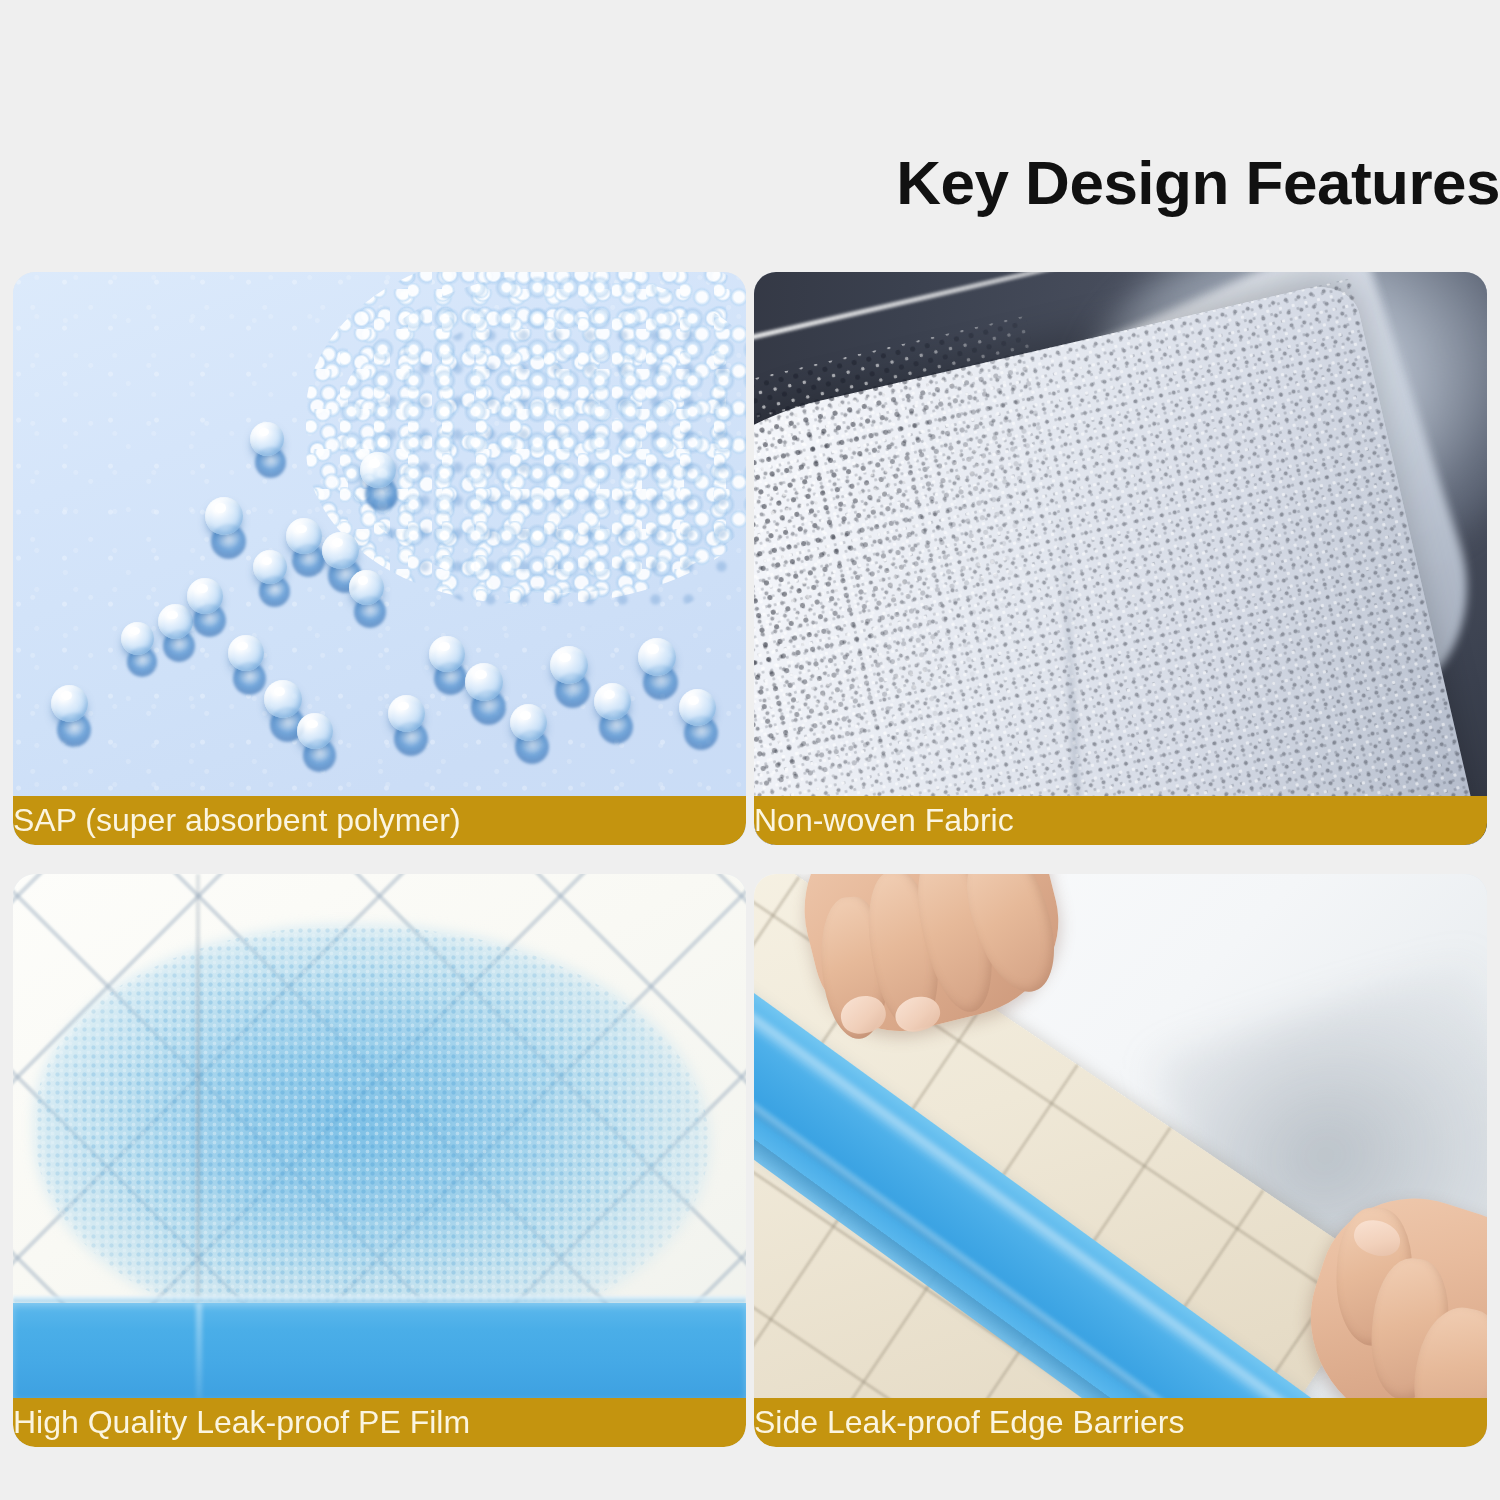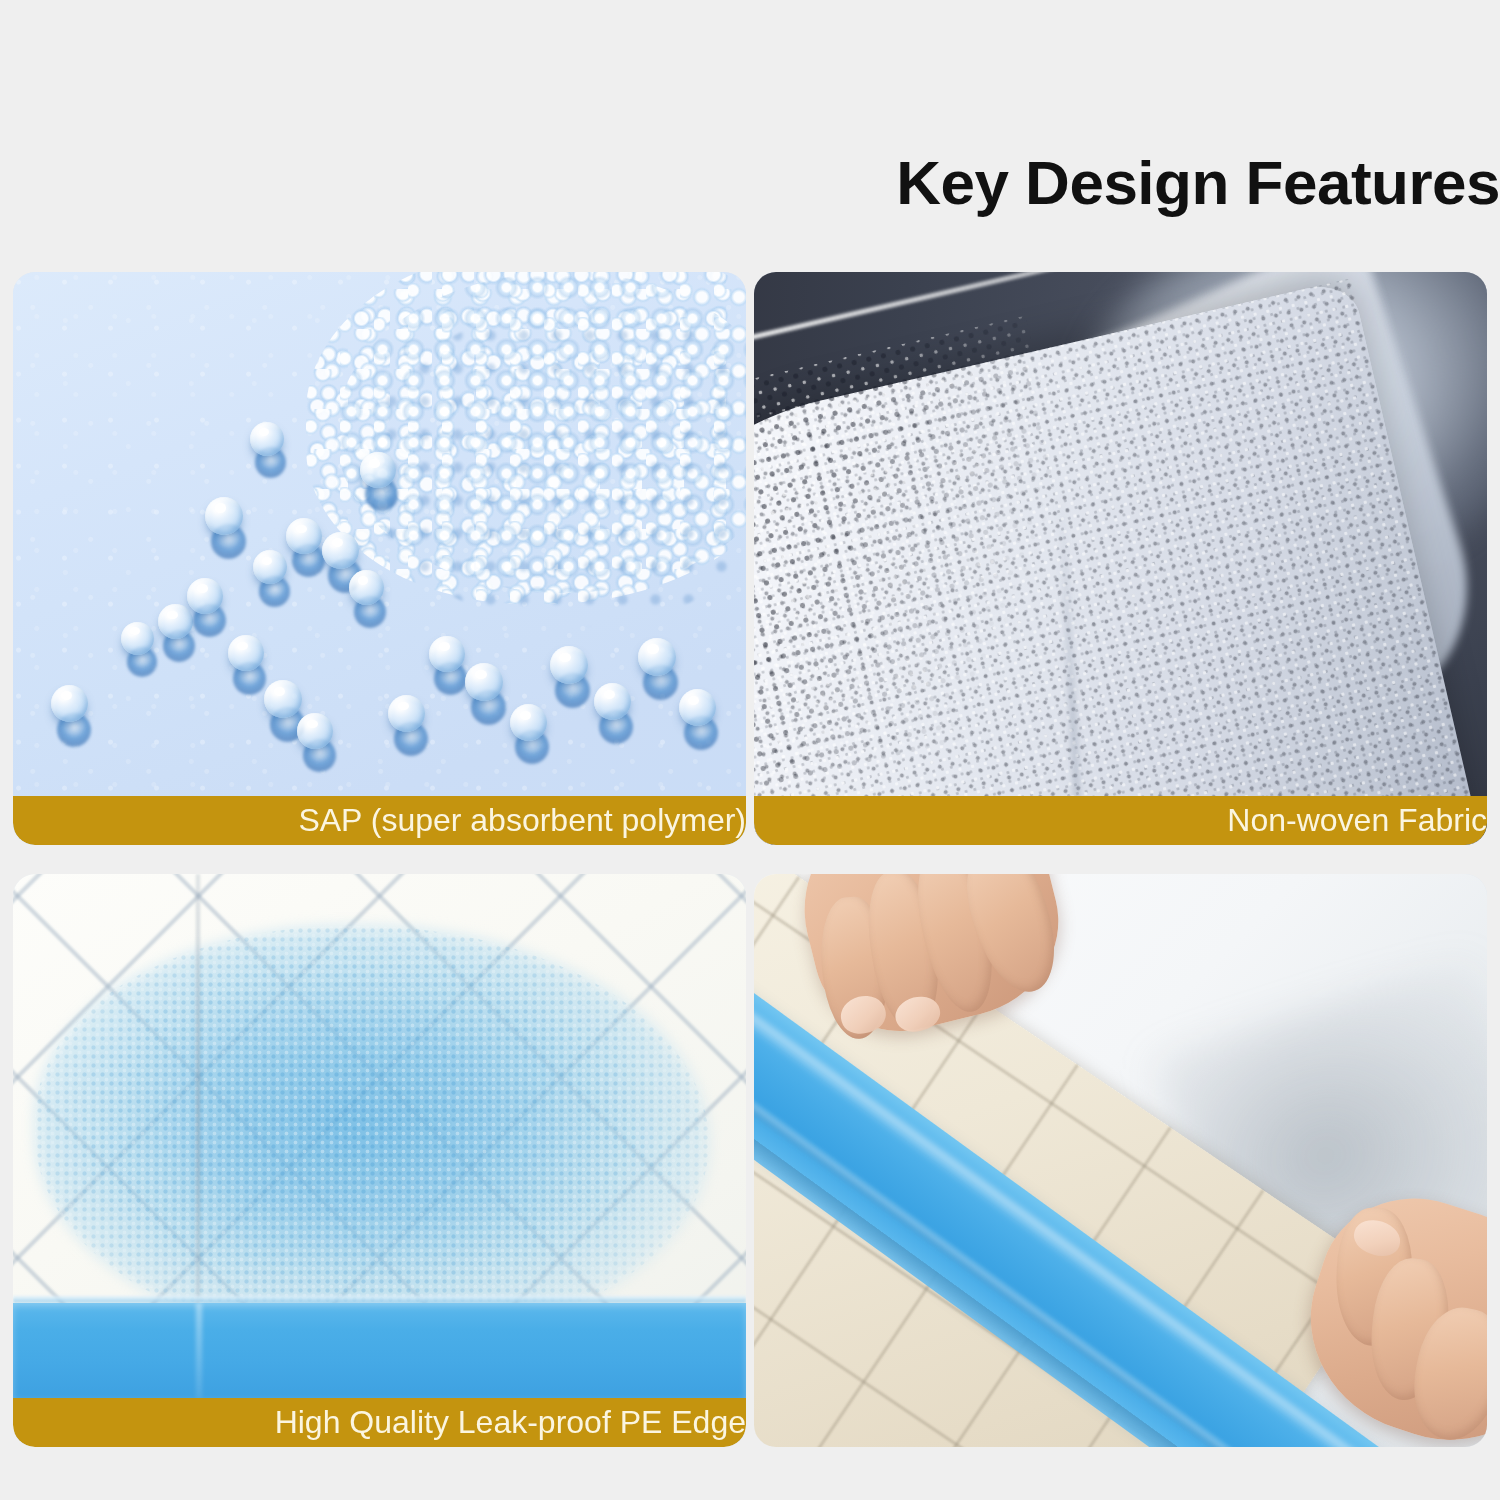--- a/index.html
+++ b/index.html
@@ -69,21 +69,21 @@
     left: 0;
     right: 0;
     bottom: 0;
     height: 49px;
     background: #c4940f;
     border-bottom-left-radius: 22px;
     border-bottom-right-radius: 22px;
     color: #fbf5e0;
     font-size: 32px;
     line-height: 49px;
-    text-align: right;
+    text-align: left;
     white-space: nowrap;
     z-index: 40;
   }
 
   
   .sap-bg {
     position: absolute;
     inset: 0;
     background:
       linear-gradient(160deg, #dceafb 0%, #d5e5fa 28%, #cfe1f8 55%, #cbddf6 78%, #c9dcf6 100%);
@@ -547,21 +547,21 @@
       <div class="card-photo">
         <div class="pe-bg"></div>
         <div class="pe-quilt"></div>
         <div class="pe-wet"></div>
         <div class="pe-wet-tex"></div>
         <div class="pe-crease"></div>
         <div class="pe-film-edge"></div>
         <div class="pe-film"></div>
       </div>
 
-      <div class="card-caption">High Quality Leak-proof PE Edge</div>
+      <div class="card-caption">High Quality Leak-proof PE Film</div>
     </div>
 
     <div class="feature-card">
       <div class="card-photo">
         <div class="eb-bg"></div>
         <div class="eb-shadow"></div>
 
         <div class="eb-pad">
           <div class="eb-pad-quilt"></div>
         </div>
@@ -582,16 +582,17 @@
         </div>
 
         <div class="hand hand-b">
           <div class="finger" style="left:6%;  top:10%; width:30%; height:60%; transform:rotate(-16deg);"></div>
           <div class="finger" style="left:26%; top:26%; width:30%; height:62%; transform:rotate(-12deg);"></div>
           <div class="finger" style="left:48%; top:40%; width:34%; height:58%; transform:rotate(-6deg);"></div>
           <div class="nail" style="left:8%;  top:16%; width:19%; height:15%;"></div>
         </div>
       </div>
 
+      <div class="card-caption">Side Leak-proof Edge Barriers</div>
     </div>
 
   </div>
 </div>
 
 </body></html>

